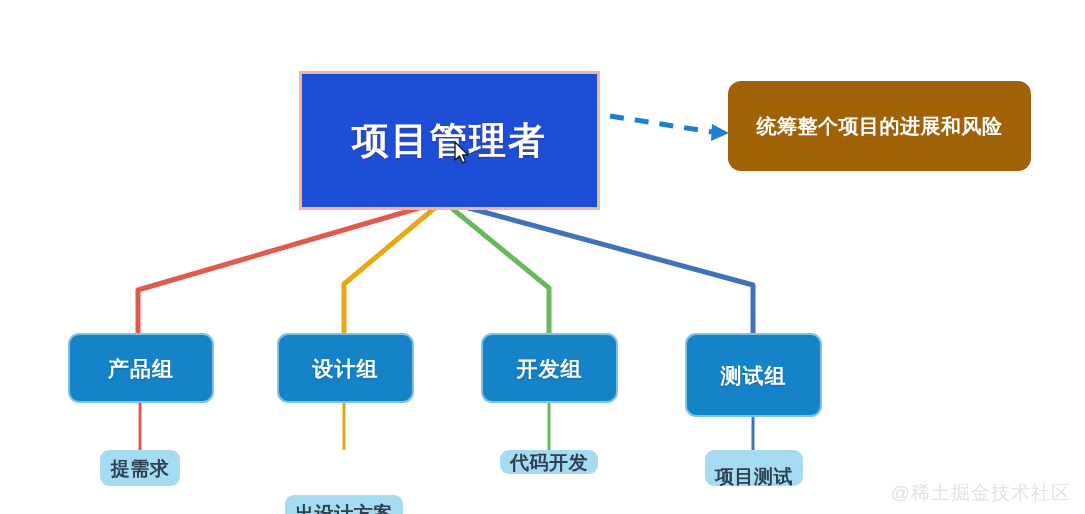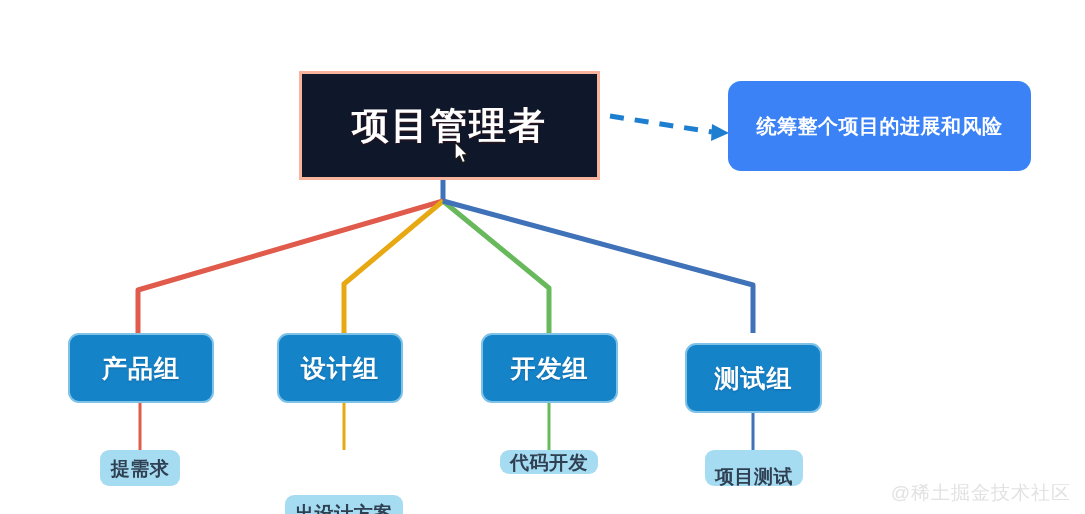--- a/index.html
+++ b/index.html
@@ -25,22 +25,22 @@
     height: 514px;
     pointer-events: none;
   }
 
   
   .root-node {
     position: absolute;
     left: 299px;
     top: 71px;
     width: 301px;
-    height: 109px;
-    background: #0f172a;
+    height: 139px;
+    background: #1d4ed8;
     border: 3px solid #f7b39c;
     box-sizing: border-box;
     display: flex;
     align-items: center;
     justify-content: center;
     z-index: 4;
   }
   .root-node .node-text {
     color: #ffffff;
     font-size: 37px;
@@ -50,21 +50,21 @@
     line-height: 1;
   }
 
   
   .callout {
     position: absolute;
     left: 728px;
     top: 81px;
     width: 303px;
     height: 90px;
-    background: #3b82f6;
+    background: #a16207;
     border-radius: 13px;
     box-sizing: border-box;
     display: flex;
     flex-direction: column;
     align-items: center;
     justify-content: center;
     z-index: 4;
   }
   .callout .callout-line {
     color: #ffffff;
@@ -82,21 +82,21 @@
     border: 2px solid #7ec2e8;
     border-radius: 11px;
     box-sizing: border-box;
     display: flex;
     align-items: center;
     justify-content: center;
     z-index: 4;
   }
   .group-node .node-text {
     color: #ffffff;
-    font-size: 25px;
+    font-size: 21px;
     font-weight: bold;
     letter-spacing: 1px;
     line-height: 1;
     text-shadow: 0 1px 2px rgba(0,50,90,0.3);
   }
 
   
   .leaf-node {
     position: absolute;
     background: #a6dcf2;
@@ -170,27 +170,27 @@
     <span class="node-text">项目管理者</span>
   </div>
 
   <div class="callout">
     <span class="callout-line">统筹整个项目的进展和风险</span>
   </div>
 
   <div class="group-node" style="left:68px;  top:333px; width:146px; height:70px;">
     <span class="node-text">产品组</span>
   </div>
-  <div class="group-node" style="left:277px; top:333px; width:126px; height:70px;">
+  <div class="group-node" style="left:277px; top:333px; width:137px; height:70px;">
     <span class="node-text">设计组</span>
   </div>
   <div class="group-node" style="left:481px; top:333px; width:137px; height:70px;">
     <span class="node-text">开发组</span>
   </div>
-  <div class="group-node" style="left:685px; top:343px; width:137px; height:70px;">
+  <div class="group-node" style="left:685px; top:333px; width:137px; height:84px;">
     <span class="node-text">测试组</span>
   </div>
 
   <div class="leaf-node" style="left:100px; top:450px; width:80px;  height:36px;">
     <span class="node-text">提需求</span>
   </div>
   <div class="leaf-node" style="left:285px; top:450px; width:118px; height:36px;margin-top:45px;">
     <span class="node-text">出设计方案</span>
   </div>
   <div class="leaf-node" style="left:500px; top:450px; width:98px;  height:24px;">

